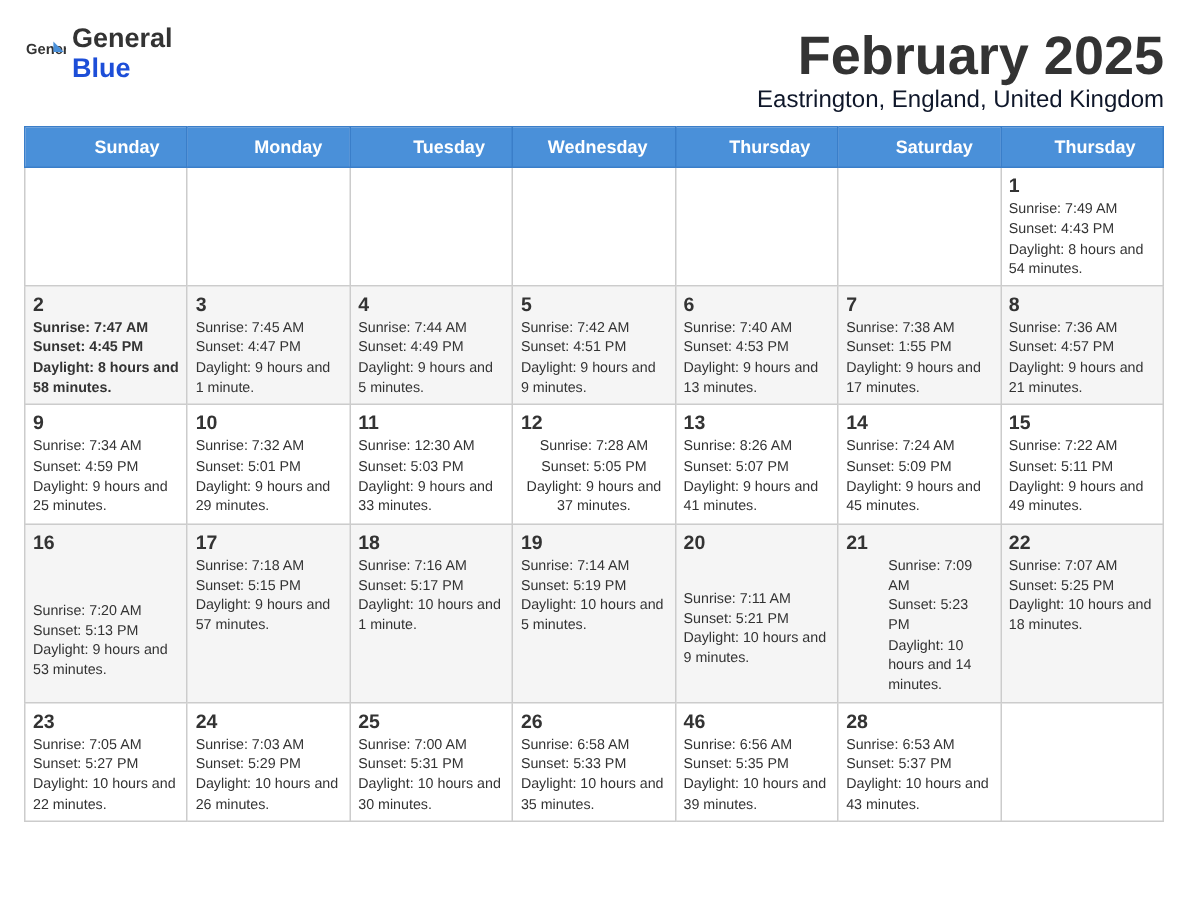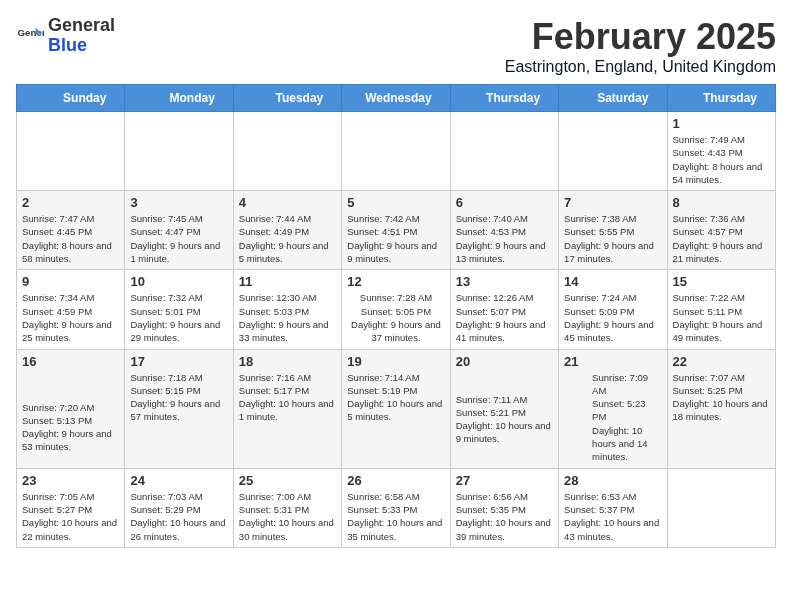--- a/index.html
+++ b/index.html
@@ -123,21 +123,21 @@
         <td>
           <span class="day-number">1</span>
           <div class="day-info" style="white-space: pre-line;">Sunrise: 7:49 AM
 Sunset: 4:43 PM
 Daylight: 8 hours and 54 minutes.</div>
         </td>
       </tr>
       <tr>
         <td>
           <span class="day-number">2</span>
-          <div class="day-info" style="white-space: pre-line;">Sunrise: 7:47 AM
+          <div class="day-info" style="white-space: pre-line; font-weight: bold;">Sunrise: 7:47 AM
 Sunset: 4:45 PM
 Daylight: 8 hours and 58 minutes.</div>
         </td>
         <td>
           <span class="day-number">3</span>
           <div class="day-info" style="white-space: pre-line;">Sunrise: 7:45 AM
 Sunset: 4:47 PM
 Daylight: 9 hours and 1 minute.</div>
         </td>
         <td>
@@ -154,21 +154,21 @@
         </td>
         <td>
           <span class="day-number">6</span>
           <div class="day-info" style="white-space: pre-line;">Sunrise: 7:40 AM
 Sunset: 4:53 PM
 Daylight: 9 hours and 13 minutes.</div>
         </td>
         <td>
           <span class="day-number">7</span>
           <div class="day-info" style="white-space: pre-line;">Sunrise: 7:38 AM
-Sunset: 5:55 PM
+Sunset: 1:55 PM
 Daylight: 9 hours and 17 minutes.</div>
         </td>
         <td>
           <span class="day-number">8</span>
           <div class="day-info" style="white-space: pre-line;">Sunrise: 7:36 AM
 Sunset: 4:57 PM
 Daylight: 9 hours and 21 minutes.</div>
         </td>
       </tr>
       <tr>
@@ -191,21 +191,21 @@
 Daylight: 9 hours and 33 minutes.</div>
         </td>
         <td>
           <span class="day-number">12</span>
           <div class="day-info" style="white-space: pre-line; text-align: center;">Sunrise: 7:28 AM
 Sunset: 5:05 PM
 Daylight: 9 hours and 37 minutes.</div>
         </td>
         <td>
           <span class="day-number">13</span>
-          <div class="day-info" style="white-space: pre-line;">Sunrise: 12:26 AM
+          <div class="day-info" style="white-space: pre-line;">Sunrise: 8:26 AM
 Sunset: 5:07 PM
 Daylight: 9 hours and 41 minutes.</div>
         </td>
         <td>
           <span class="day-number">14</span>
           <div class="day-info" style="white-space: pre-line;">Sunrise: 7:24 AM
 Sunset: 5:09 PM
 Daylight: 9 hours and 45 minutes.</div>
         </td>
         <td>
@@ -278,21 +278,21 @@
 Sunset: 5:31 PM
 Daylight: 10 hours and 30 minutes.</div>
         </td>
         <td>
           <span class="day-number">26</span>
           <div class="day-info" style="white-space: pre-line;">Sunrise: 6:58 AM
 Sunset: 5:33 PM
 Daylight: 10 hours and 35 minutes.</div>
         </td>
         <td>
-          <span class="day-number">27</span>
+          <span class="day-number">46</span>
           <div class="day-info" style="white-space: pre-line;">Sunrise: 6:56 AM
 Sunset: 5:35 PM
 Daylight: 10 hours and 39 minutes.</div>
         </td>
         <td>
           <span class="day-number">28</span>
           <div class="day-info" style="white-space: pre-line;">Sunrise: 6:53 AM
 Sunset: 5:37 PM
 Daylight: 10 hours and 43 minutes.</div>
         </td>

